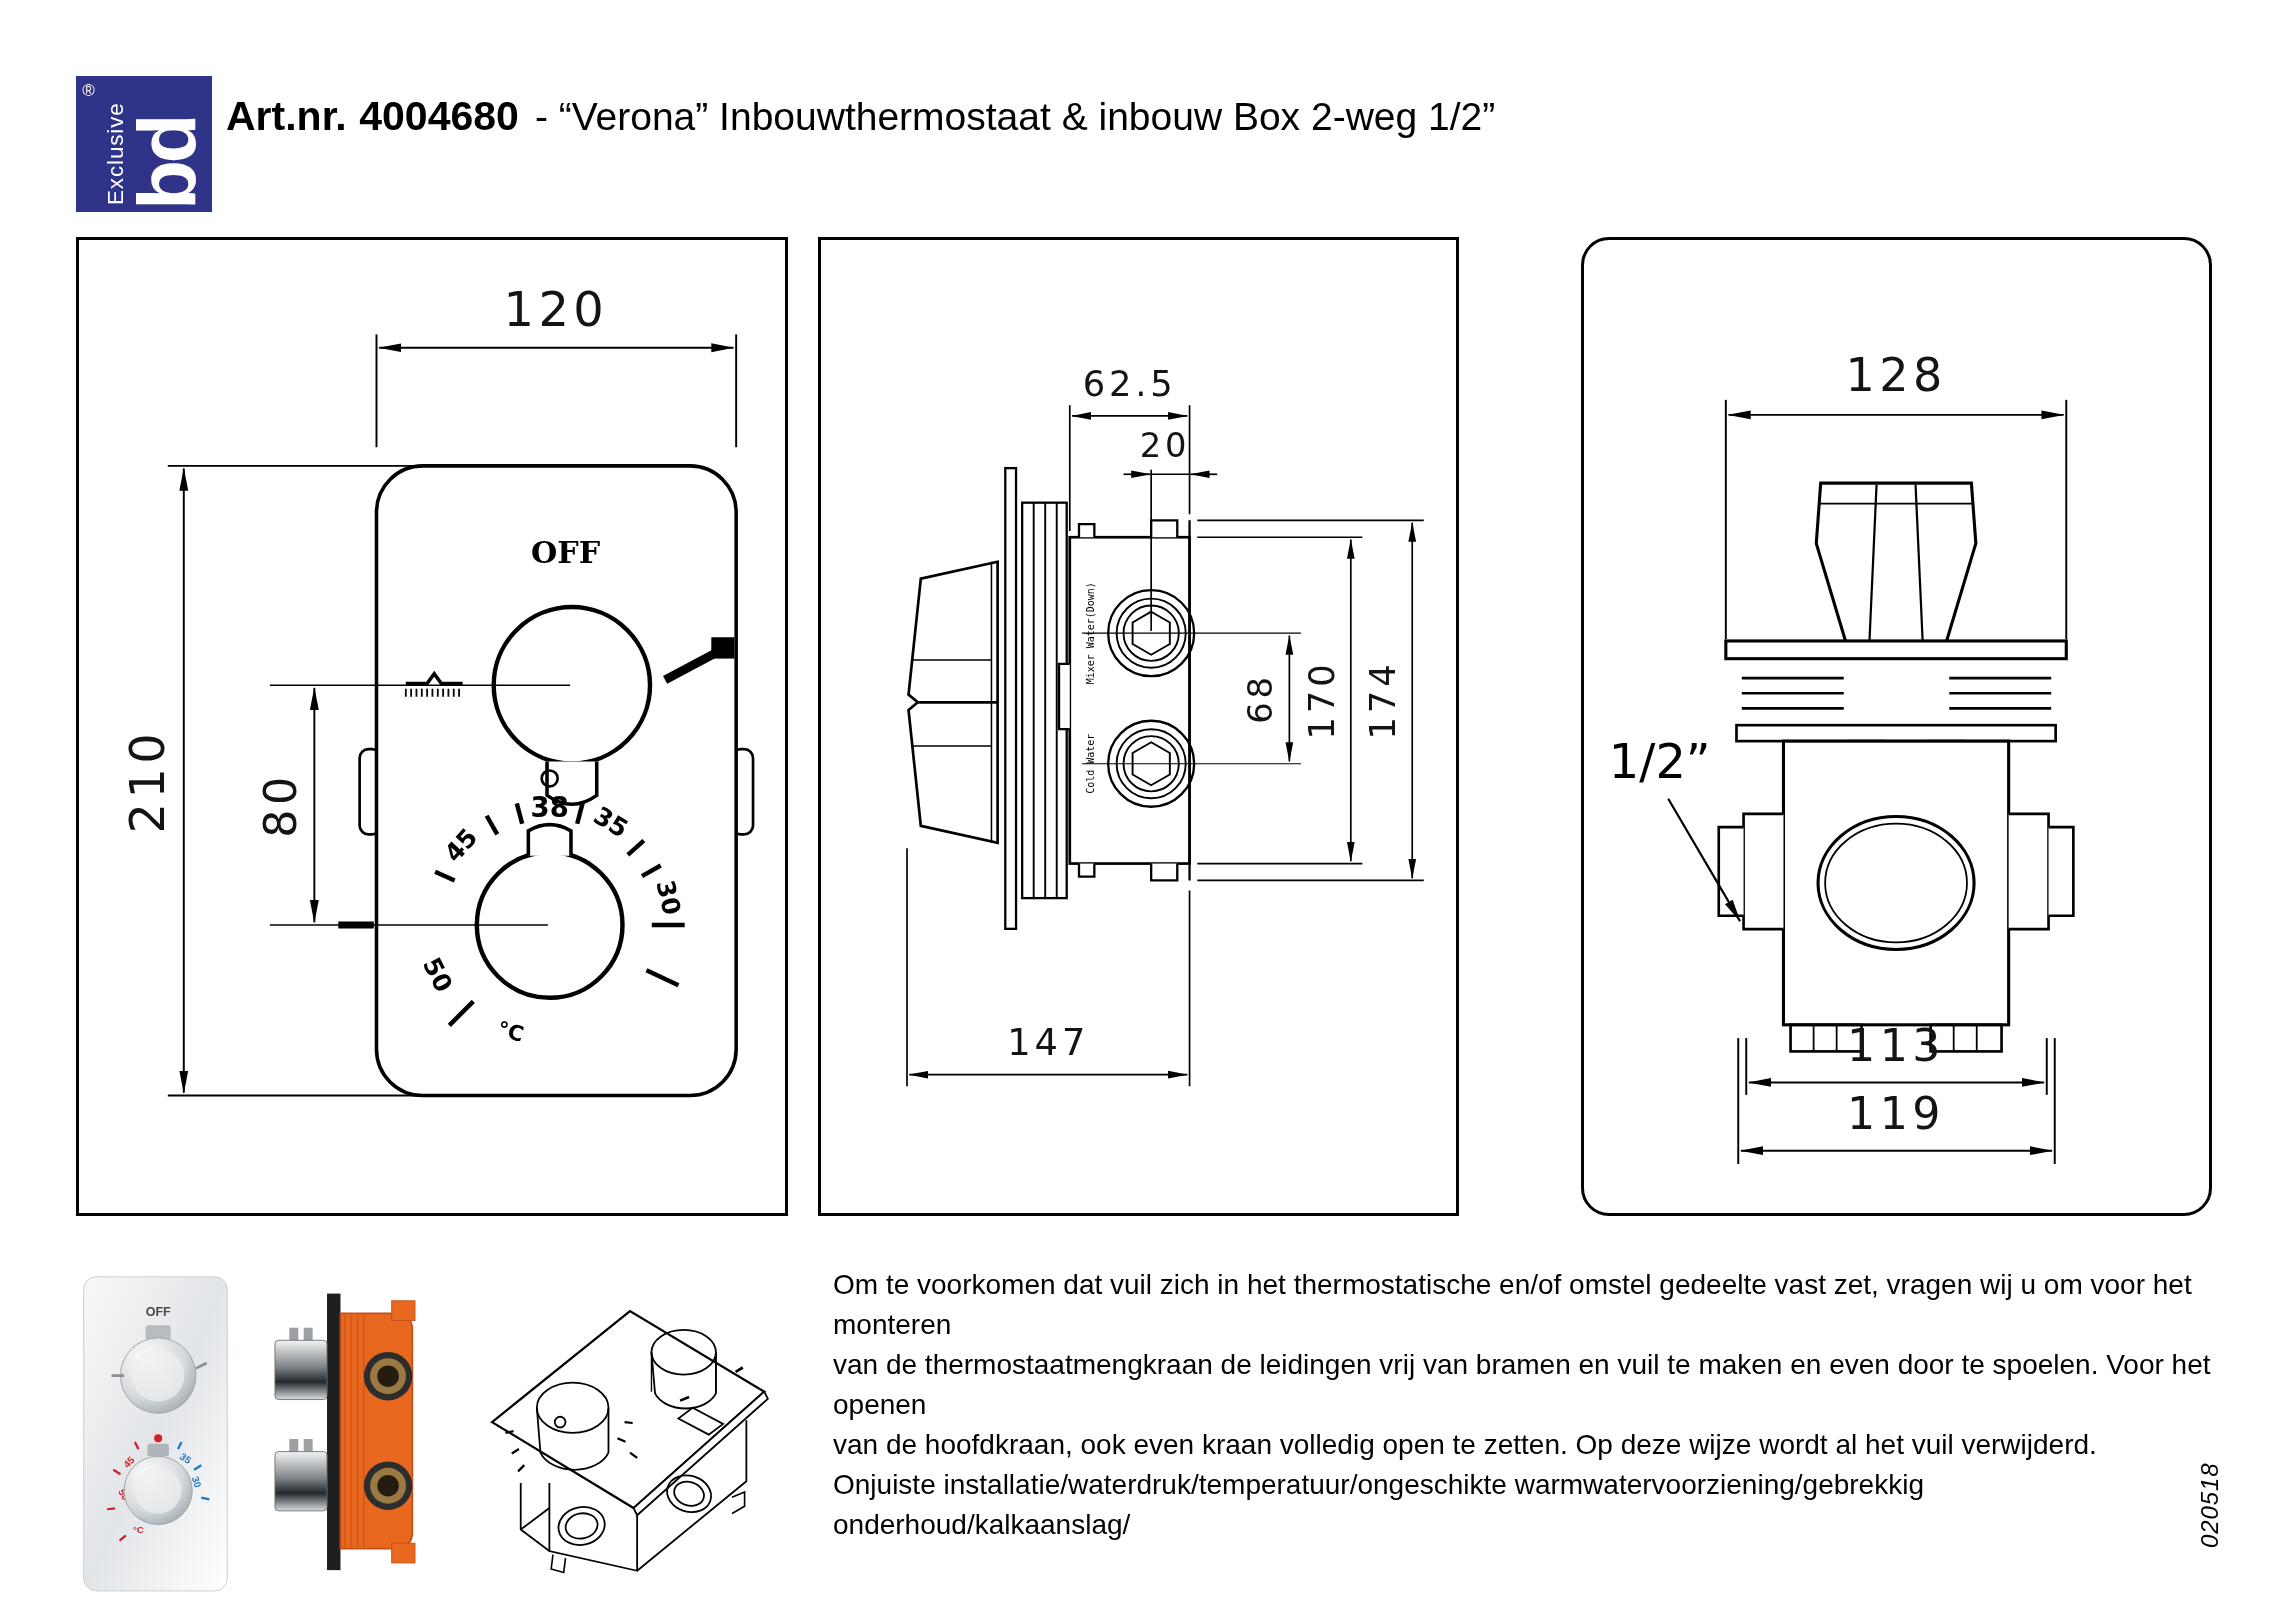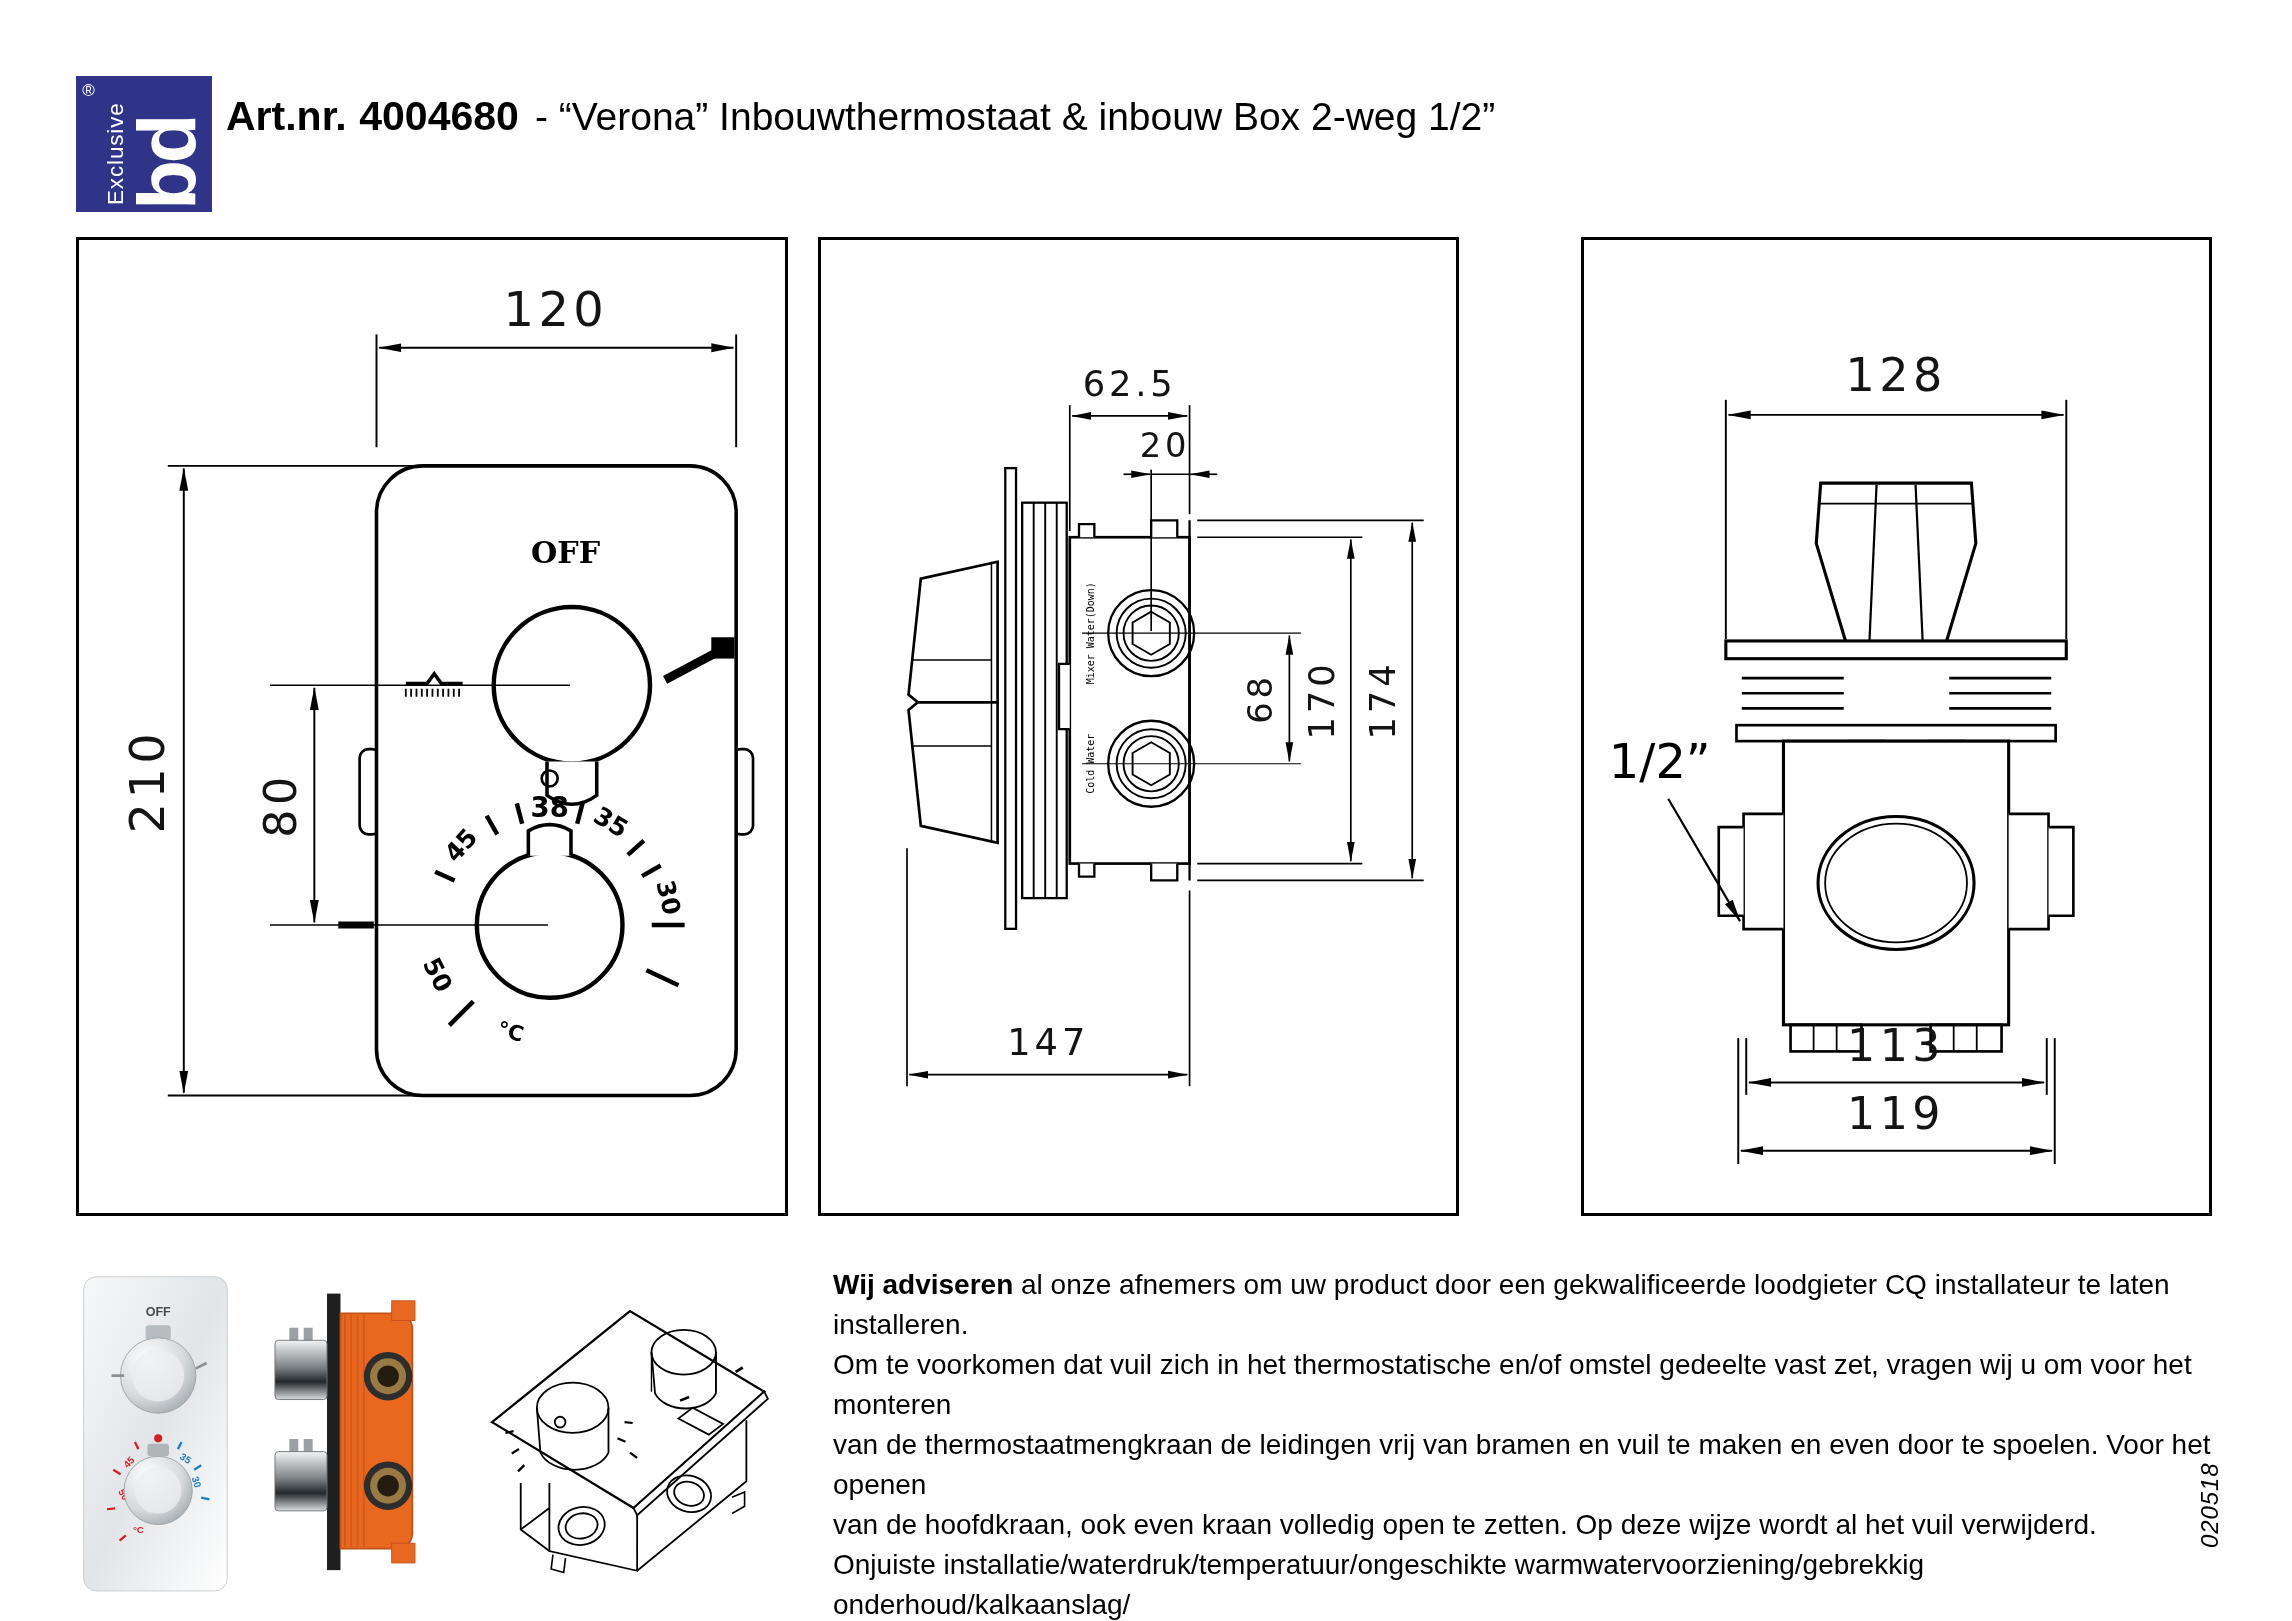--- a/index.html
+++ b/index.html
@@ -13,21 +13,21 @@
   #logo .bd{position:absolute;left:50px;top:134px;transform:rotate(-90deg);transform-origin:0 0;
             color:#fff;font-size:82px;font-weight:bold;line-height:82px;width:134px;letter-spacing:-3.6px;}
   #title{position:absolute;left:226px;top:93px;white-space:nowrap;}
   #title .b{font-weight:bold;font-size:41px;}
   #title .num{margin-left:12.5px;margin-right:16px;}
   #title .rest{font-size:39px;font-weight:normal;}
   
   .panel{position:absolute;border:3.6px solid #000;background:#fff;box-sizing:border-box;}
   #panel1{left:76px;top:237px;width:712px;height:979px;}
   #panel2{left:818px;top:237px;width:641px;height:979px;}
-  #panel3{left:1581px;top:237px;width:631px;height:979px;}
+  #panel3{left:1581px;top:237px;width:631px;height:979px;border-radius:28px;}
   .panel svg{width:100%;height:100%;display:block;}
   svg line, svg path, svg rect, svg circle, svg ellipse, svg polygon{vector-effect:none;}
   .dim{font-family:"DejaVu Sans",sans-serif;fill:#141414;letter-spacing:5px;}
   .photo{position:absolute;}
   #foot-text{position:absolute;left:833px;top:1265px;width:1379px;font-size:28px;line-height:40px;}
   #foot-text p{margin:0;}
   .bold{font-weight:bold;}
   #doccode{position:absolute;left:2196px;top:1548px;transform:rotate(-90deg);transform-origin:0 0;
            font-style:italic;font-size:24px;letter-spacing:0.9px;white-space:nowrap;}
 </style>
@@ -405,21 +405,20 @@
           <ellipse cx="248" cy="232" rx="25" ry="20" transform="rotate(18 248 232)"></ellipse>
           <ellipse cx="248" cy="232" rx="17" ry="13" transform="rotate(18 248 232)"></ellipse>
           <path d="M96,300 l-2,16 l14,4 l2,-16 M296,236 l14,-6 l0,16 l-14,8" stroke-width="1.8"></path>
           <path d="M236,148 l34,18 l16,-12 l-34,-18 z" fill="#fff"></path>
         </g>
       </g>
     </svg>
   </div>
 
   <div id="foot-text">
-    <p><span class="bold">Wij adviseren</span><span> al onze afnemers om uw product door een gekwalificeerde loodgieter CQ installateur te laten installeren.</span></p>
     <p>Om te voorkomen dat vuil zich in het thermostatische en/of omstel gedeelte vast zet, vragen wij u om voor het monteren</p>
     <p>van  de thermostaatmengkraan de leidingen vrij van bramen en vuil te maken en even door te spoelen. Voor het openen</p>
     <p>van de hoofdkraan, ook even kraan volledig open te zetten. Op deze wijze wordt al het vuil verwijderd.</p>
     <p>Onjuiste installatie/waterdruk/temperatuur/ongeschikte warmwatervoorziening/gebrekkig onderhoud/kalkaanslag/</p>
 
   </div>
 
   <div id="doccode">020518</div>
 
 </div>

